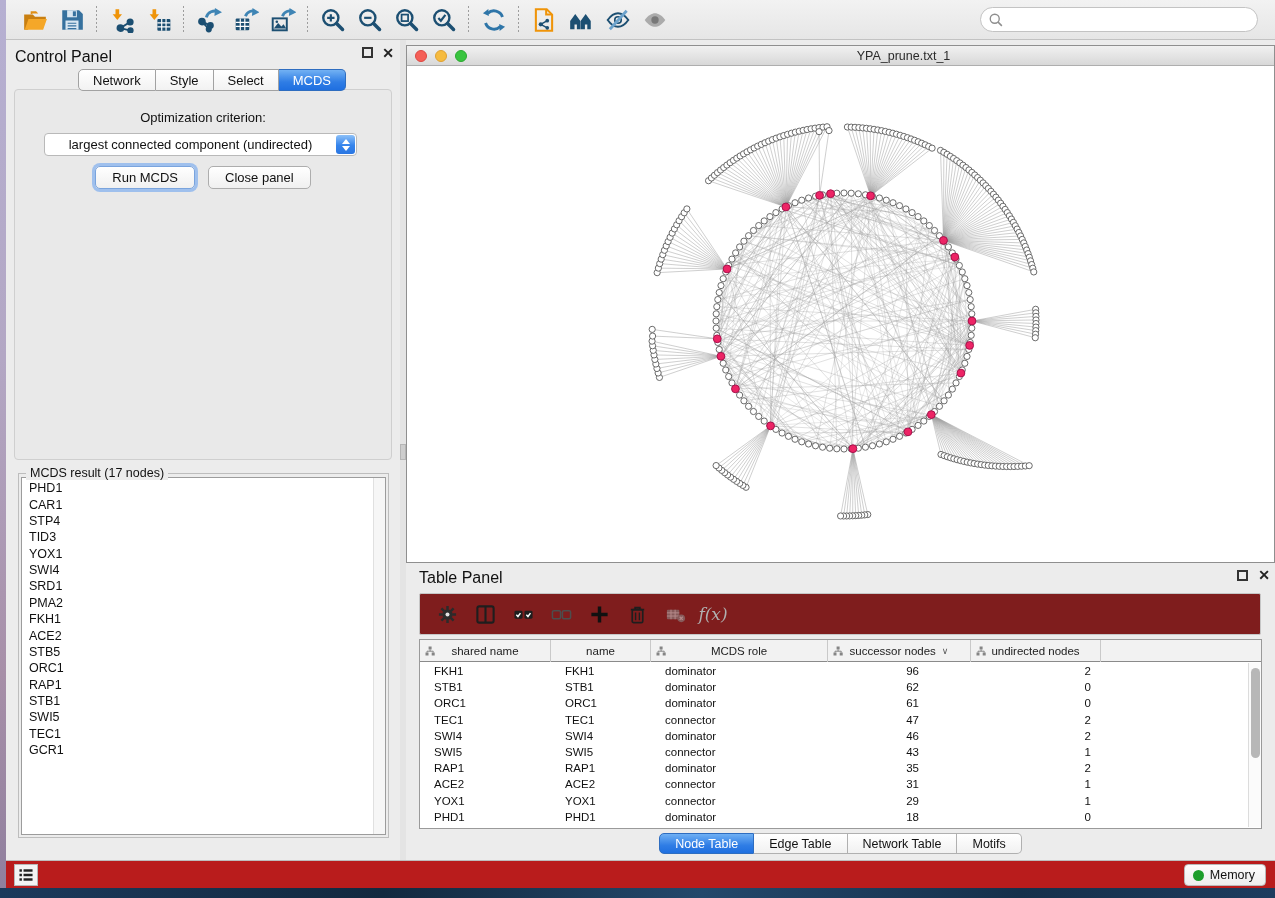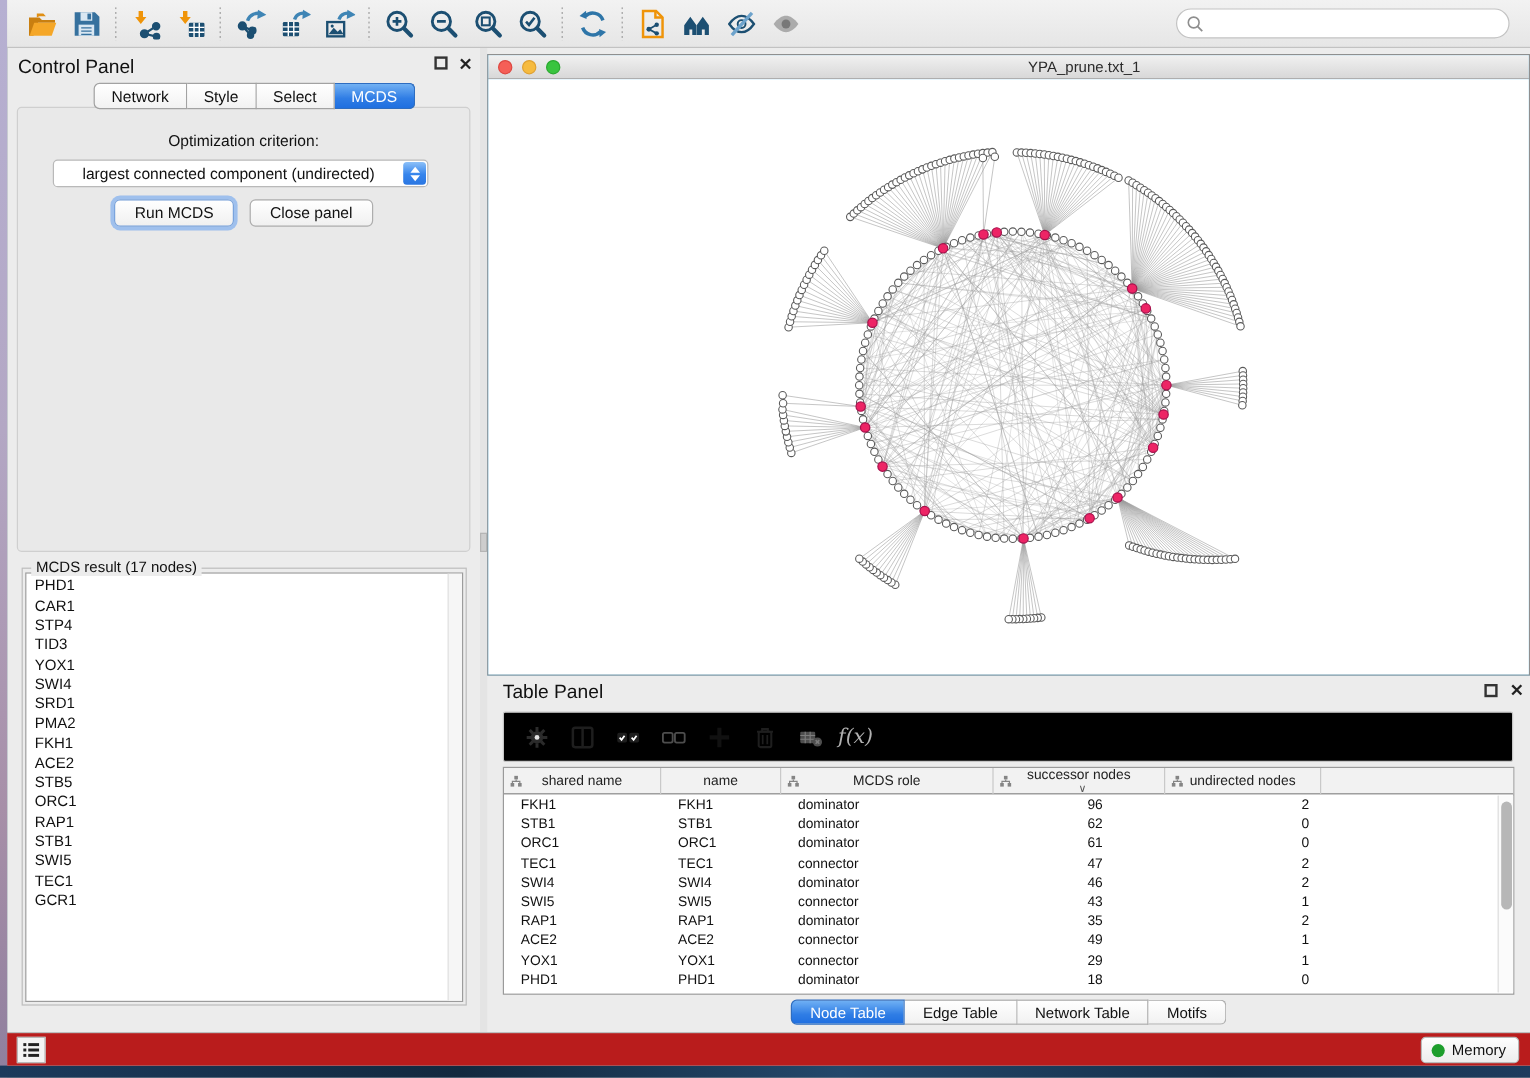--- a/index.html
+++ b/index.html
@@ -82,21 +82,21 @@
   .tl-green { left:48px; background:#39c43f; border:1px solid #2aa930; }
   .net-title { position:absolute; top:3px; left:calc(50% + 63px); transform:translateX(-50%);
     font-size:12.5px; color:#2b2b2b; white-space:nowrap; }
   .net-canvas { position:absolute; left:0; top:20px; right:0; bottom:0; background:#fff; }
 
   
   .tpanel { position:absolute; left:400px; top:565px; width:869px; height:293px; }
   .tpanel .panel-title { left:13px; top:4px; }
   .tpanel .float-btn { left:831px; top:5px; } .tpanel .close-btn { left:851px; top:4px; }
   .ttoolbar { position:absolute; left:13px; top:28px; width:842px; height:42px;
-    background:#000000; border:1px solid #c6c6c6; border-radius:2px; display:flex; align-items:center; padding-left:8px; }
+    background:#7f1d1d; border:1px solid #c6c6c6; border-radius:2px; display:flex; align-items:center; padding-left:8px; }
   .ttool { width:38px; height:30px; display:flex; align-items:center; justify-content:center; }
   .ttool svg { width:21px; height:21px; }
   .ttool .fx { font-family:"DejaVu Serif", serif; font-style:italic; font-size:17px; color:#b0b0b0; }
 
   .dtable { position:absolute; left:13px; top:74px; width:843px; height:190px; background:#fff; border:1px solid #9a9a9a; }
   .thead { position:absolute; left:0; top:0; right:0; height:22px; background:#f2f2f2; border-bottom:1px solid #8a8a8a; display:flex; }
   .th { position:relative; height:22px; border-right:1px solid #c9c9c9; display:flex; align-items:center;
     justify-content:center; font-size:11.5px; color:#222; }
   .th .hicon { position:absolute; left:5px; top:6px; }
   .th .sort { margin-left:6px; color:#555; font-size:9px; }
@@ -1245,21 +1245,21 @@
             <span class="hicon"><svg width="10" height="10" viewBox="0 0 10 10">
                 <g fill="#858585">
                   <rect x="3.6" y="0.5" width="3" height="3"></rect>
                   <rect x="0.5" y="6.5" width="3" height="3"></rect>
                   <rect x="6.7" y="6.5" width="3" height="3"></rect>
                 </g>
                 <path d="M5.1 3.5v1.7M2 6.5V5.2h6.2v1.3" stroke="#858585" fill="none"></path>
               </svg></span>
             <span>MCDS role</span>
           </div>
-          <div class="th" style="width: 143px; flex-direction: column;">
+          <div class="th" style="width: 143px;">
             <span class="hicon"><svg width="10" height="10" viewBox="0 0 10 10">
                 <g fill="#858585">
                   <rect x="3.6" y="0.5" width="3" height="3"></rect>
                   <rect x="0.5" y="6.5" width="3" height="3"></rect>
                   <rect x="6.7" y="6.5" width="3" height="3"></rect>
                 </g>
                 <path d="M5.1 3.5v1.7M2 6.5V5.2h6.2v1.3" stroke="#858585" fill="none"></path>
               </svg></span>
             <span>successor nodes</span>
             <span class="sort">∨</span>
@@ -1324,21 +1324,21 @@
             <div class="td" style="width: 131px;">RAP1</div>
             <div class="td" style="width: 100px;">RAP1</div>
             <div class="td" style="width: 177px;">dominator</div>
             <div class="td num" style="width: 143px; padding-right: 52px;">35</div>
             <div class="td num" style="width: 130px; padding-right: 10px;">2</div>
           </div>
           <div class="tr">
             <div class="td" style="width: 131px;">ACE2</div>
             <div class="td" style="width: 100px;">ACE2</div>
             <div class="td" style="width: 177px;">connector</div>
-            <div class="td num" style="width: 143px; padding-right: 52px;">49</div>
+            <div class="td num" style="width: 143px; padding-right: 52px;">31</div>
             <div class="td num" style="width: 130px; padding-right: 10px;">1</div>
           </div>
           <div class="tr">
             <div class="td" style="width: 131px;">YOX1</div>
             <div class="td" style="width: 100px;">YOX1</div>
             <div class="td" style="width: 177px;">connector</div>
             <div class="td num" style="width: 143px; padding-right: 52px;">29</div>
             <div class="td num" style="width: 130px; padding-right: 10px;">1</div>
           </div>
           <div class="tr">

